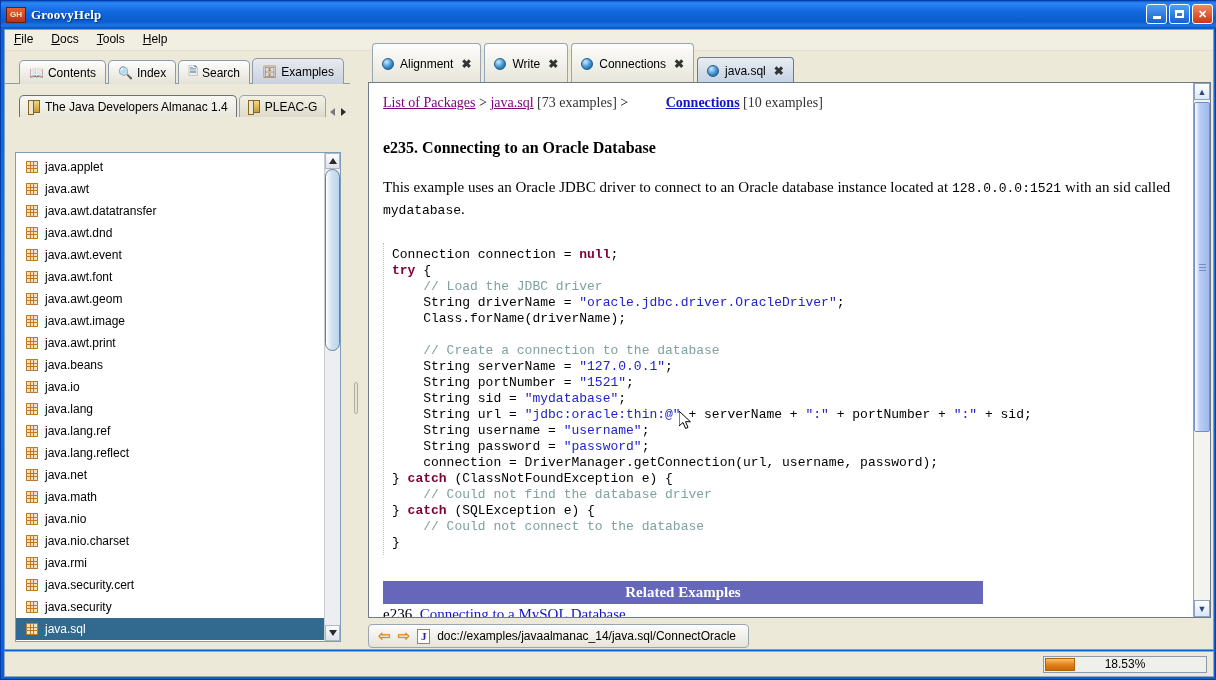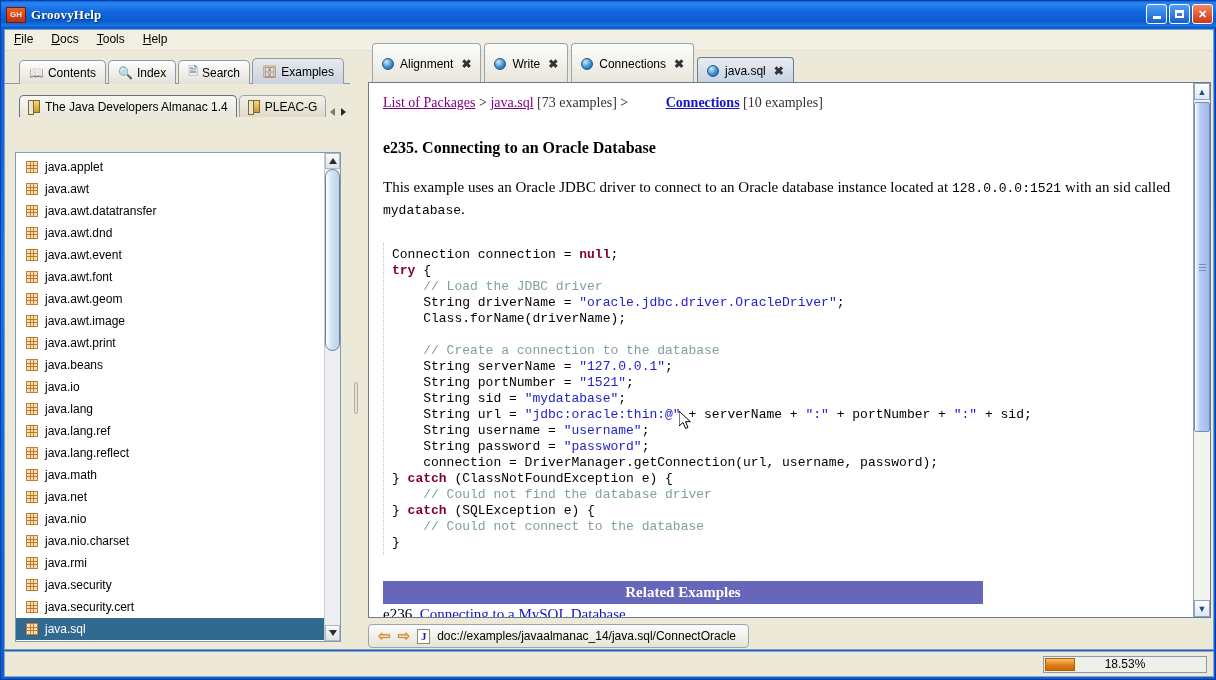--- a/index.html
+++ b/index.html
@@ -451,45 +451,45 @@
             <div class="tree-row">
               <span class="pkg-icon"></span>
               <span>java.lang.ref</span>
             </div>
             <div class="tree-row">
               <span class="pkg-icon"></span>
               <span>java.lang.reflect</span>
             </div>
             <div class="tree-row">
               <span class="pkg-icon"></span>
+              <span>java.net</span>
+            </div>
+            <div class="tree-row">
+              <span class="pkg-icon"></span>
               <span>java.math</span>
             </div>
             <div class="tree-row">
               <span class="pkg-icon"></span>
-              <span>java.net</span>
-            </div>
-            <div class="tree-row">
-              <span class="pkg-icon"></span>
               <span>java.nio</span>
             </div>
             <div class="tree-row">
               <span class="pkg-icon"></span>
               <span>java.nio.charset</span>
             </div>
             <div class="tree-row">
               <span class="pkg-icon"></span>
               <span>java.rmi</span>
             </div>
             <div class="tree-row">
               <span class="pkg-icon"></span>
+              <span>java.security.cert</span>
+            </div>
+            <div class="tree-row">
+              <span class="pkg-icon"></span>
               <span>java.security</span>
-            </div>
-            <div class="tree-row">
-              <span class="pkg-icon"></span>
-              <span>java.security.cert</span>
             </div>
             <div class="tree-row selected">
               <span class="pkg-icon"></span>
               <span>java.sql</span>
             </div>
             <div class="tree-row"></div>
           </div>
         <div id="treeScroll">
           <div class="sb-arrow">
               <div class="sb-up"></div>

